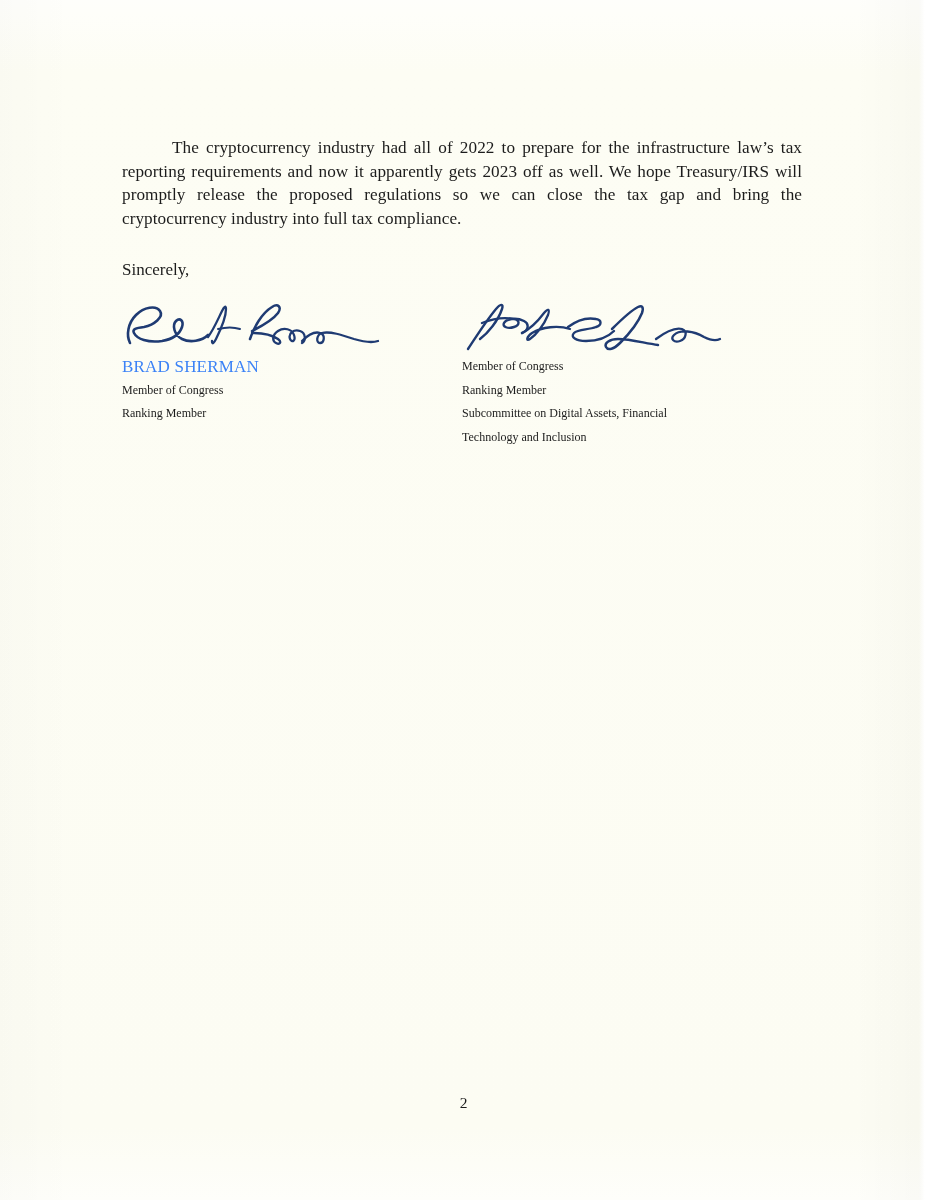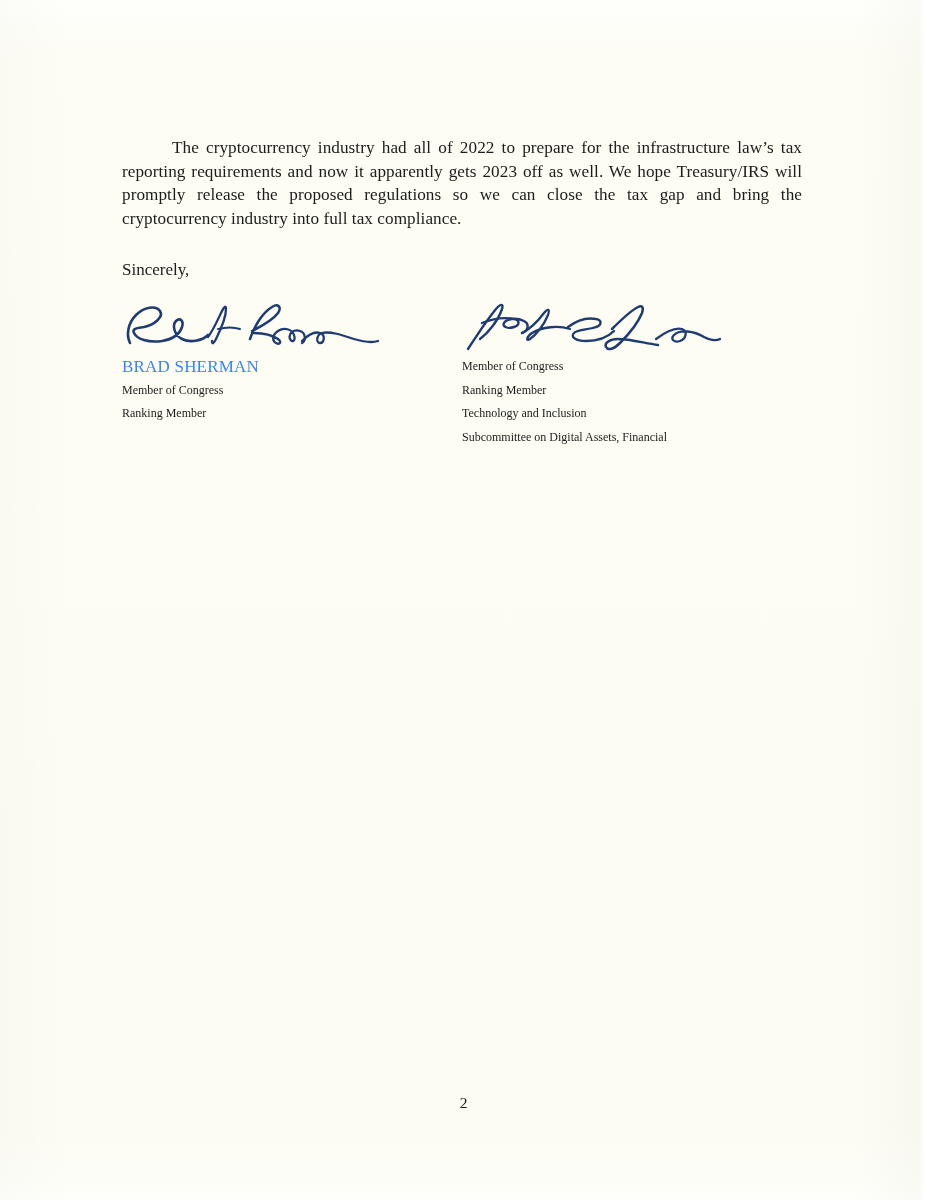--- a/index.html
+++ b/index.html
@@ -136,21 +136,21 @@
               <path d="M20 24 C30 20 42 18 52 20 C58 21 58 26 52 28 C46 30 40 28 42 24 C44 20 54 18 62 22 C68 25 66 32 60 34" stroke-width="2.4"></path>
               <path d="M60 34 C68 30 76 22 82 14 C86 9 88 10 86 16 C82 26 74 36 68 40 C64 43 64 38 70 34 C80 28 96 26 108 30" stroke-width="2.3"></path>
               <path d="M106 28 C114 22 124 18 134 20 C140 21 140 26 134 28 C126 31 116 30 112 34 C108 38 114 42 124 42 C136 42 146 38 152 32" stroke-width="2.4"></path>
               <path d="M150 30 C158 22 168 12 176 8 C180 6 182 8 180 14 C176 24 166 36 158 44 C152 50 146 52 144 48 C142 44 148 40 156 40 C168 40 182 44 196 46" stroke-width="2.5"></path>
               <path d="M194 40 C202 34 212 28 220 30 C226 32 224 40 218 42 C212 44 208 40 212 36 C218 30 232 32 242 38 C248 41 254 42 258 40" stroke-width="2.3"></path>
             </g>
           </svg>
         </div>
         <div class="sig-line">Member of Congress</div>
         <div class="sig-line">Ranking Member</div>
+        <div class="sig-line">Subcommittee on Digital Assets, Financial</div>
         <div class="sig-line">Technology and Inclusion</div>
-        <div class="sig-line">Subcommittee on Digital Assets, Financial</div>
       </div>
 
     </div>
   </div>
 
   <div class="page-number">2</div>
 </div>
 
 </body></html>

